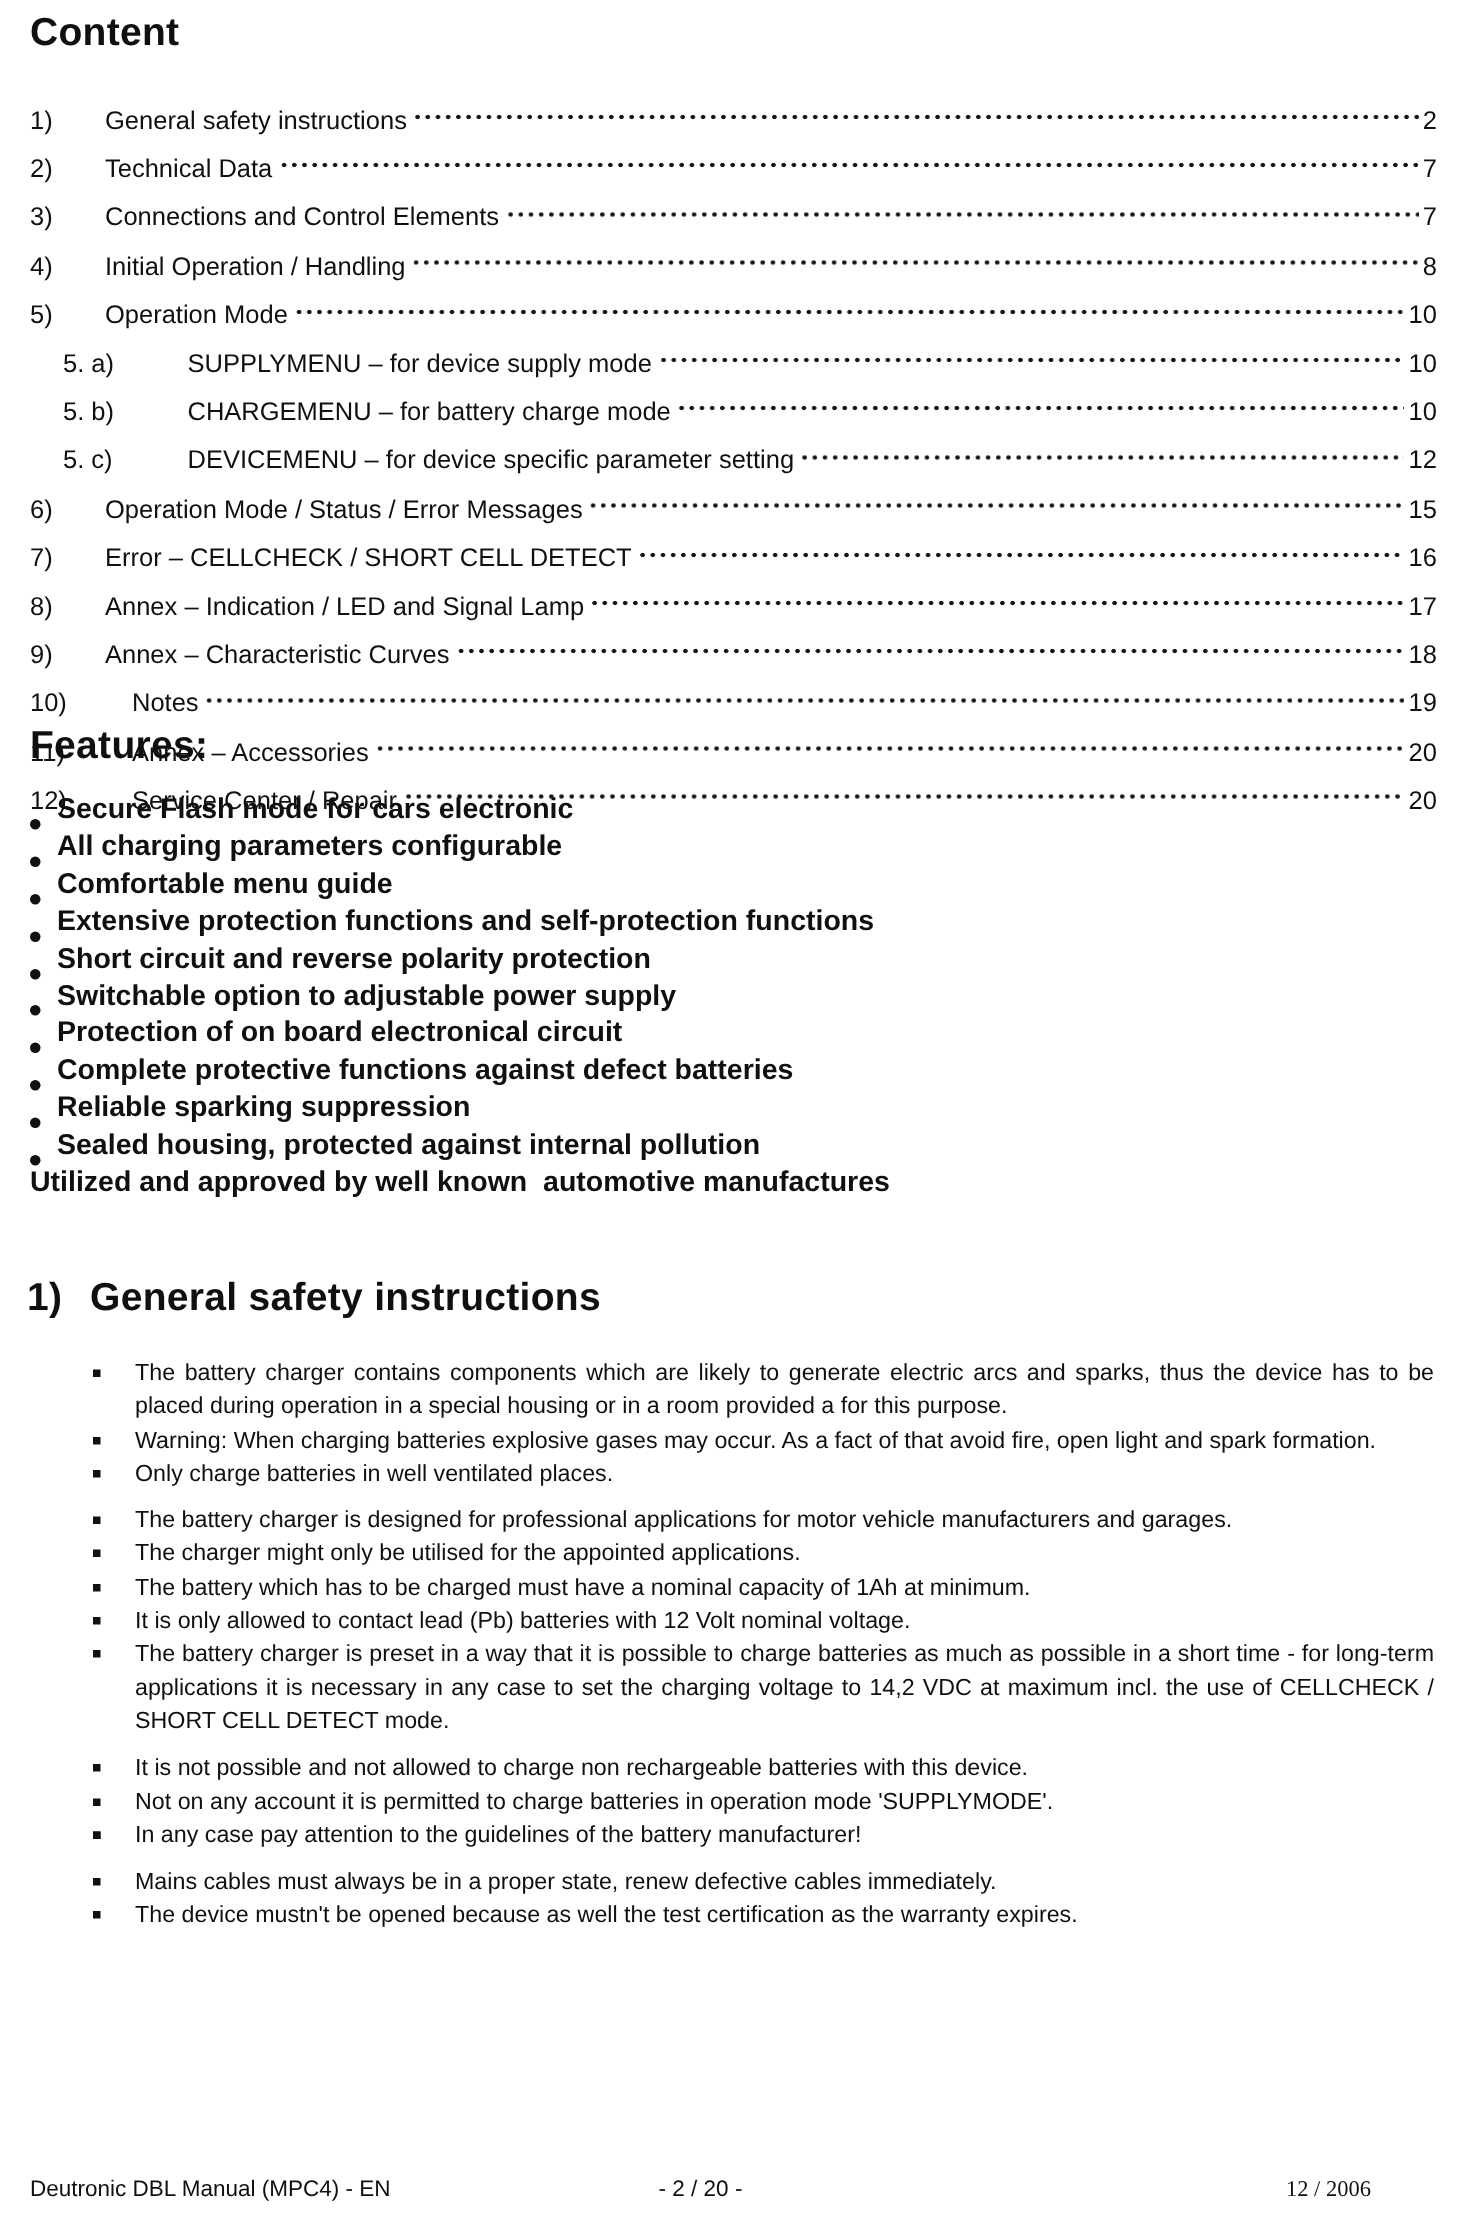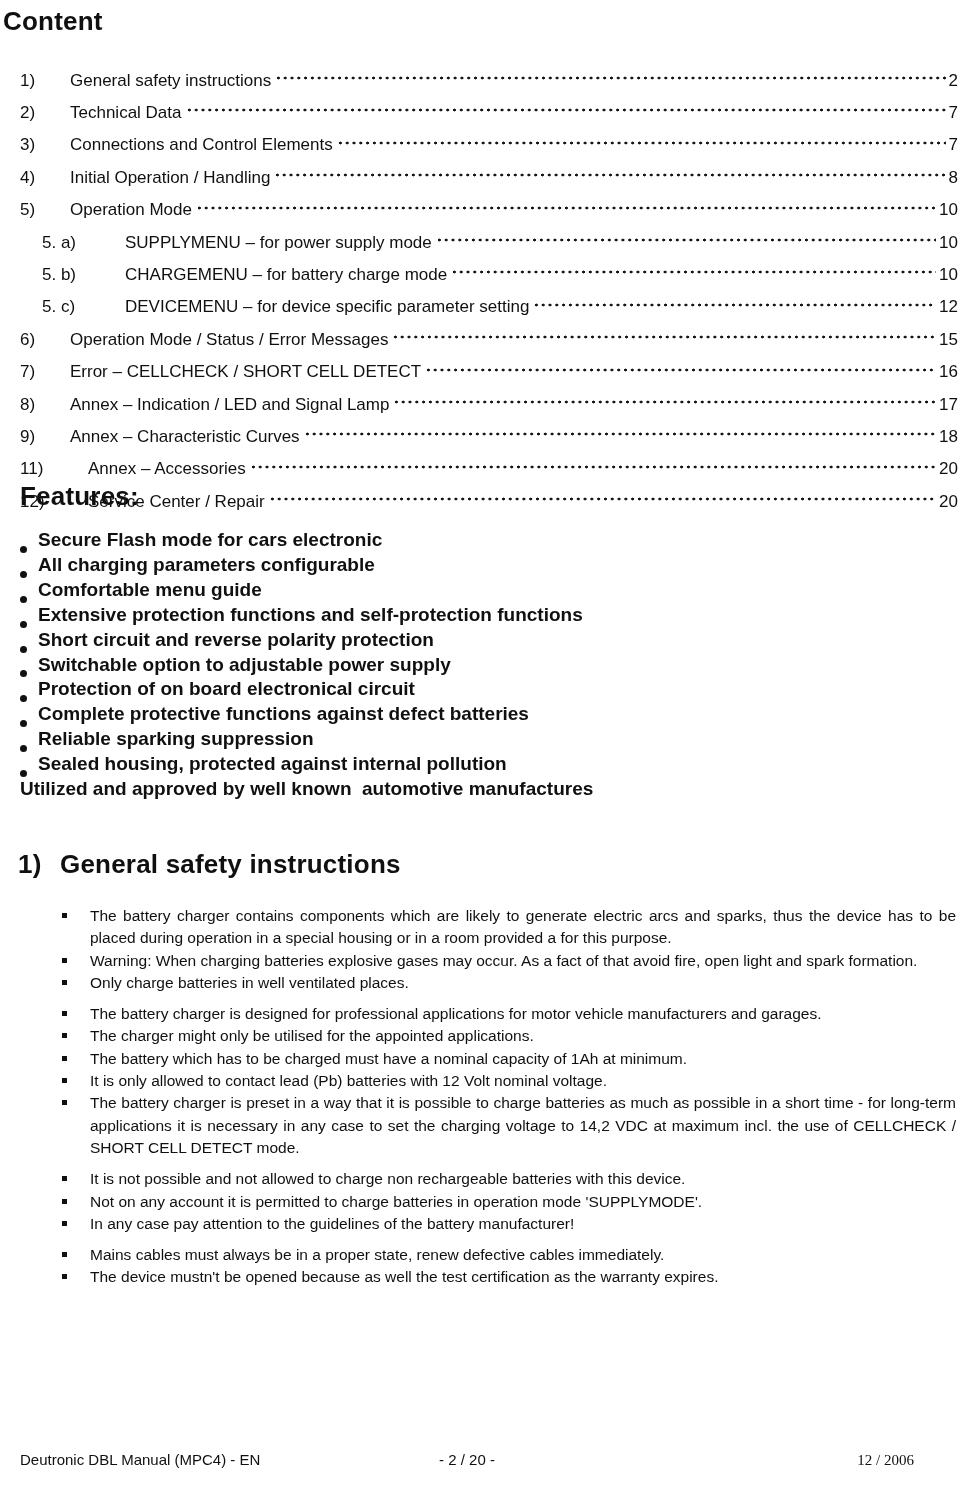--- a/index.html
+++ b/index.html
@@ -13,21 +13,21 @@
     overflow: hidden;
   }
   .h-big {
     font-weight: bold;
     font-size: 26px;
     line-height: 1.2;
     letter-spacing: 0.2px;
     white-space: nowrap;
   }
   
-  #content-title { position: absolute; top: 6px; left: 3px; text-align: right; }
+  #content-title { position: absolute; top: 6px; left: 20px; text-align: right; }
 
   
   #toc { position: absolute; top: 61px; left: 20px; right: 16px; }
   .toc-row {
     display: flex;
     align-items: baseline;
     line-height: 24.7px;
     font-size: 17px;
     white-space: nowrap;
   }
@@ -130,21 +130,21 @@
 
       <div class="toc-row main">
         <span class="toc-num">5)</span>
         <span class="toc-label">Operation Mode</span>
         <span class="toc-leader"></span>
         <span class="toc-page">10</span>
       </div>
 
       <div class="toc-row sub">
         <span class="toc-num">5. a)</span>
-        <span class="toc-label">SUPPLYMENU – for power supply mode</span>
+        <span class="toc-label">SUPPLYMENU – for device supply mode</span>
         <span class="toc-leader"></span>
         <span class="toc-page">10</span>
       </div>
 
       <div class="toc-row sub">
         <span class="toc-num">5. b)</span>
         <span class="toc-label">CHARGEMENU – for battery charge mode</span>
         <span class="toc-leader"></span>
         <span class="toc-page">10</span>
       </div>
@@ -177,20 +177,26 @@
         <span class="toc-page">17</span>
       </div>
 
       <div class="toc-row main">
         <span class="toc-num">9)</span>
         <span class="toc-label">Annex – Characteristic Curves</span>
         <span class="toc-leader"></span>
         <span class="toc-page">18</span>
       </div>
 
+      <div class="toc-row wide">
+        <span class="toc-num">10)</span>
+        <span class="toc-label">Notes</span>
+        <span class="toc-leader"></span>
+        <span class="toc-page">19</span>
+      </div>
 
       <div class="toc-row wide">
         <span class="toc-num">11)</span>
         <span class="toc-label">Annex – Accessories</span>
         <span class="toc-leader"></span>
         <span class="toc-page">20</span>
       </div>
 
       <div class="toc-row wide">
         <span class="toc-num">12)</span>

